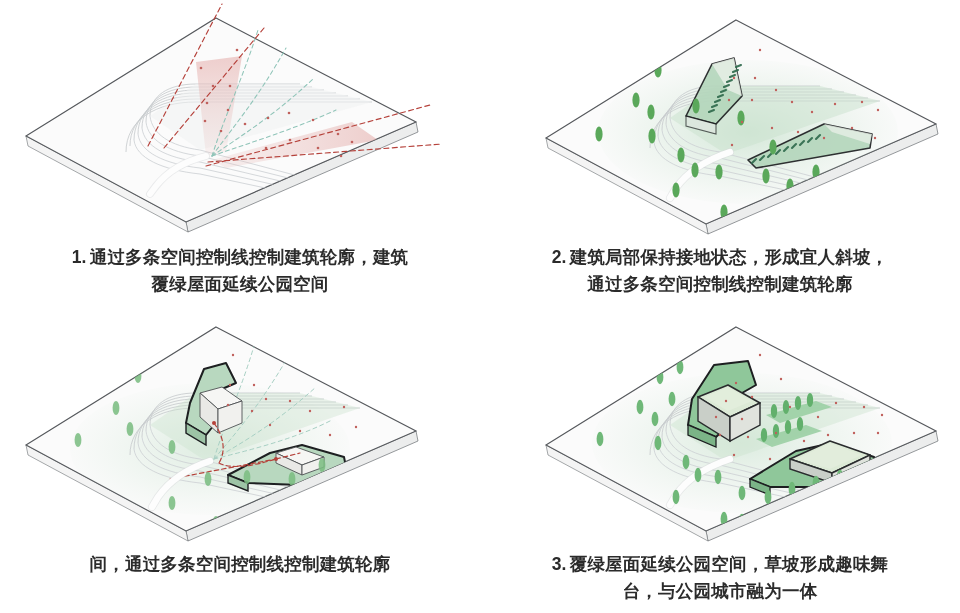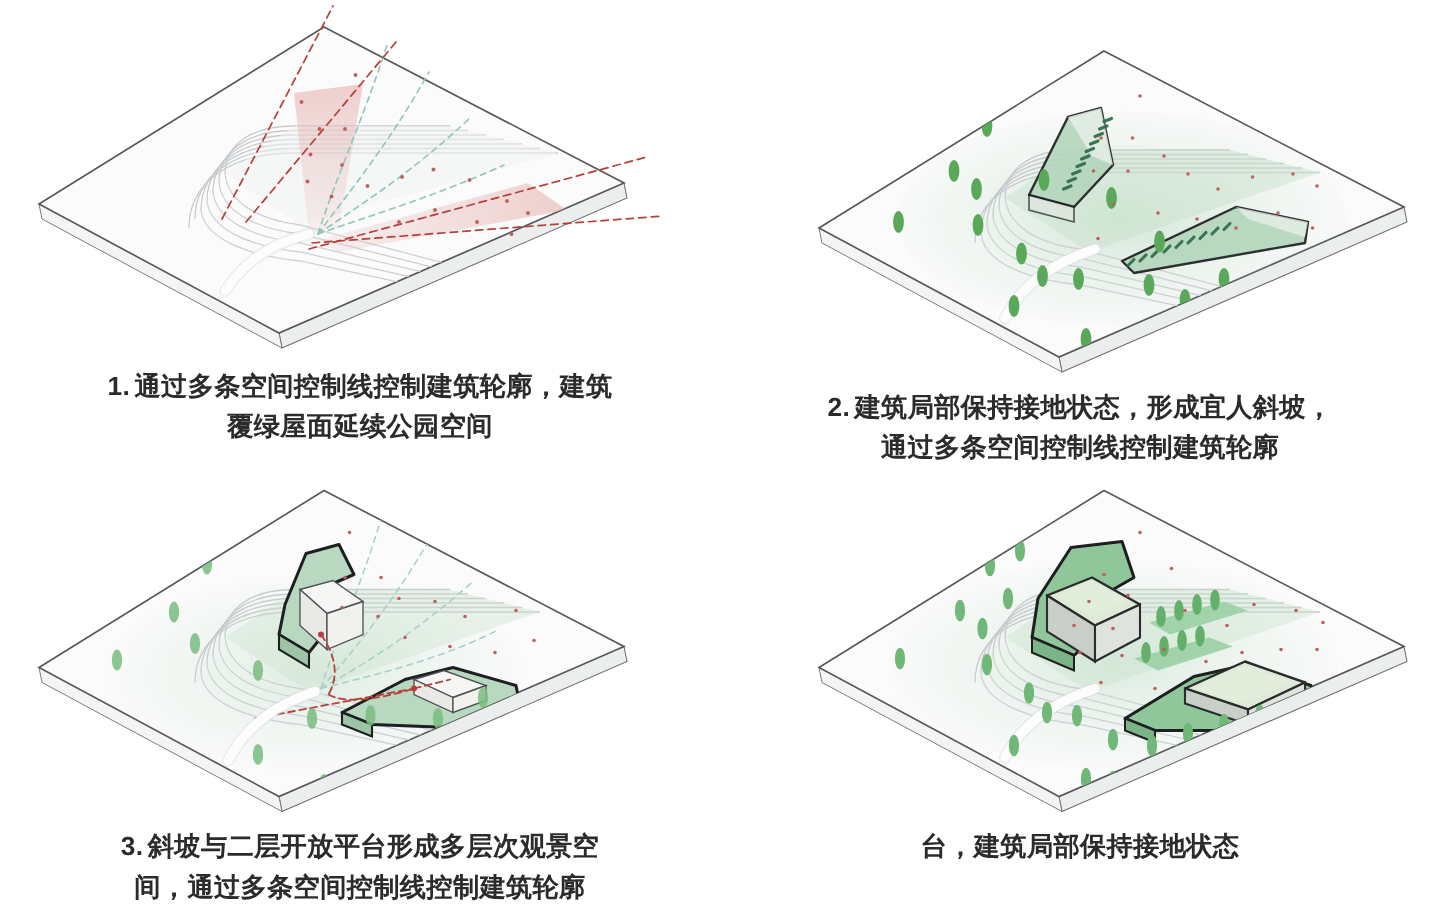--- a/index.html
+++ b/index.html
@@ -20,21 +20,21 @@
     height: 479px;
     background: #ffffff;
   }
   .panel {
     position: absolute;
     width: 480px;
     height: 306px;
     box-sizing: border-box;
   }
   .panel-r1c1 { left: 0px;   top: 0px; }
-  .panel-r1c2 { left: 480px; top: 14px; }
+  .panel-r1c2 { left: 480px; top: 0px; }
   .panel-r2c1 { left: 0px;   top: 307px; }
   .panel-r2c2 { left: 480px; top: 307px; }
 
   .scene {
     position: absolute;
     left: 0;
     top: 0;
     width: 480px;
     height: 240px;
   }
@@ -380,21 +380,20 @@
             <circle cx="344" cy="100" r="1.2"></circle>
               <circle cx="270" cy="118" r="1.2"></circle>
             <circle cx="300" cy="124" r="1.2"></circle>
               <circle cx="330" cy="128" r="1.2"></circle>
             <circle cx="356" cy="120" r="1.2"></circle>
           </g>
         </g>
       </svg>
     </div>
     <div class="caption">
-      <span class="cap-line cap-l1"><span class="num">3.</span><span>斜坡与二层开放平台形成多层次观景空</span></span>
       <span class="cap-line">间，通过多条空间控制线控制建筑轮廓</span>
     </div>
   </div>
 
   <div class="panel panel-r2c2">
     <div class="scene">
       <svg viewBox="0 0 480 240" xmlns="http://www.w3.org/2000/svg">
         <defs>
           <clipPath id="p4clip">
             <polygon points="256,20 456,124 226,224 66,138"></polygon>
@@ -509,17 +508,18 @@
             <circle cx="348" cy="128" r="1.2"></circle>
               <circle cx="374" cy="126" r="1.2"></circle>
             <circle cx="398" cy="126" r="1.2"></circle>
               <circle cx="254" cy="148" r="1.2"></circle>
             <circle cx="290" cy="152" r="1.2"></circle>
           </g>
         </g>
       </svg>
     </div>
     <div class="caption">
-      <span class="cap-line">台，建筑局部保持接地状态</span>
+      <span class="cap-line cap-l1"><span class="num">3.</span><span>覆绿屋面延续公园空间，草坡形成趣味舞</span></span>
+      <span class="cap-line">台，与公园城市融为一体</span>
     </div>
   </div>
 
 </div>
 
 </body></html>

